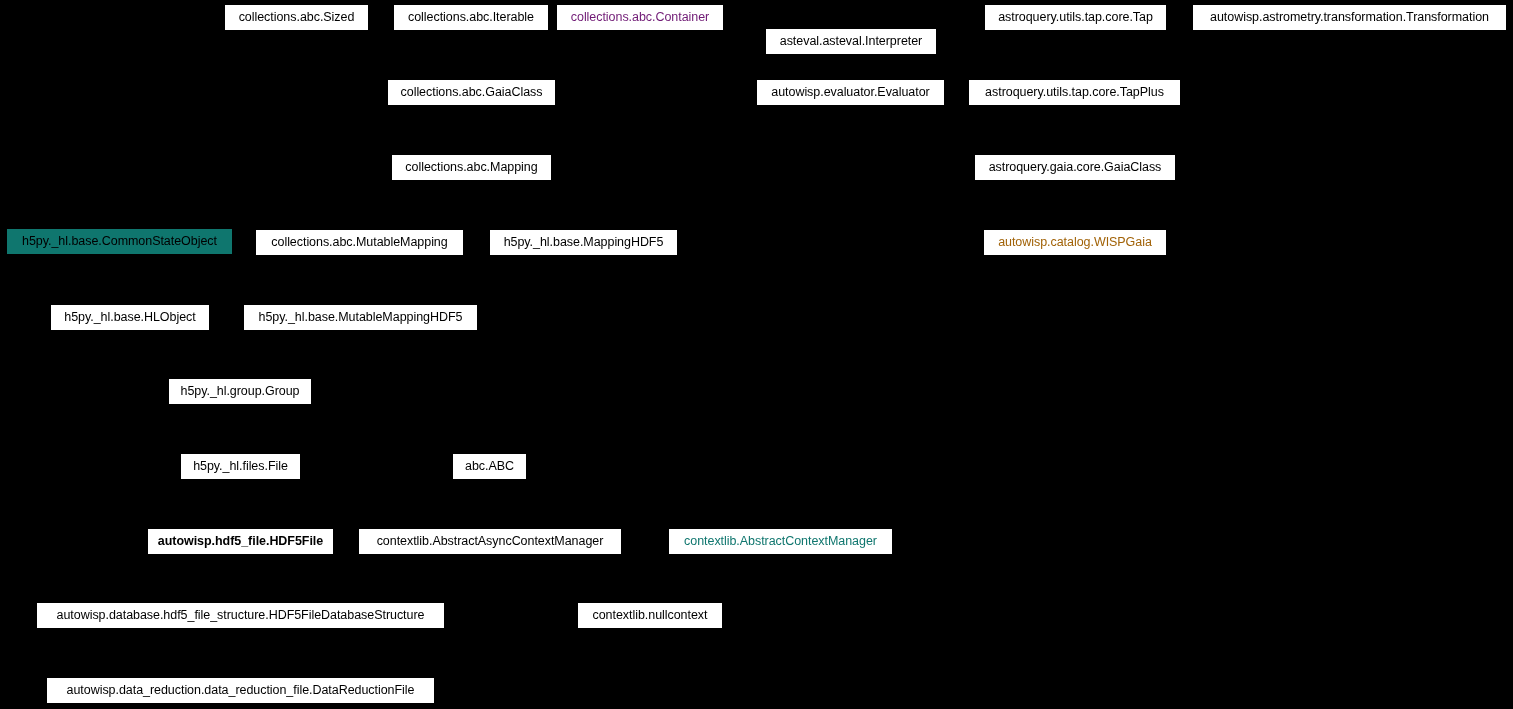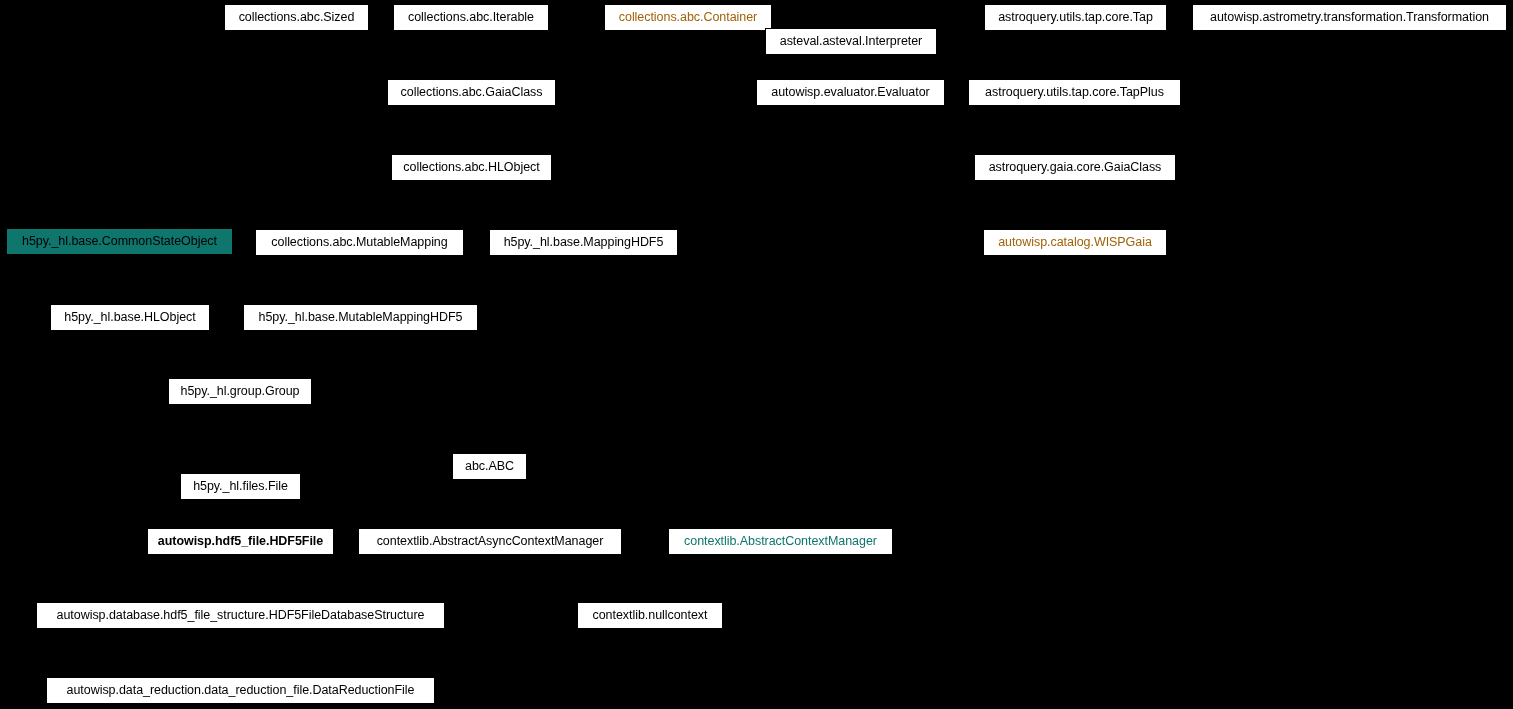--- a/index.html
+++ b/index.html
@@ -47,21 +47,21 @@
 </head>
 <body>
 
 <div id="diagram" style="width: 1513px; height: 709px; background: rgb(0, 0, 0);">
     <div class="node" style="left: 224px; top: 4px; width: 145px; height: 27px; background: rgb(255, 255, 255); border-color: rgb(0, 0, 0); color: rgb(0, 0, 0);">
       <span class="node-label">collections.abc.Sized</span>
     </div>
     <div class="node" style="left: 393px; top: 4px; width: 156px; height: 27px; background: rgb(255, 255, 255); border-color: rgb(0, 0, 0); color: rgb(0, 0, 0);">
       <span class="node-label">collections.abc.Iterable</span>
     </div>
-    <div class="node" style="left: 604px; top: 4px; width: 168px; height: 27px; background: rgb(255, 255, 255); border-color: rgb(0, 0, 0); color: #a16207;">
+    <div class="node" style="left: 556px; top: 4px; width: 168px; height: 27px; background: rgb(255, 255, 255); border-color: rgb(0, 0, 0); color: #701a75;">
       <span class="node-label">collections.abc.Container</span>
     </div>
     <div class="node" style="left: 765px; top: 4px; width: 172px; height: 27px; background: rgb(255, 255, 255); border-color: rgb(0, 0, 0); color: rgb(0, 0, 0); margin-top: 24px;">
       <span class="node-label">asteval.asteval.Interpreter</span>
     </div>
     <div class="node" style="left: 984px; top: 4px; width: 183px; height: 27px; background: rgb(255, 255, 255); border-color: rgb(0, 0, 0); color: rgb(0, 0, 0);">
       <span class="node-label">astroquery.utils.tap.core.Tap</span>
     </div>
     <div class="node" style="left: 1192px; top: 4px; width: 315px; height: 27px; background: rgb(255, 255, 255); border-color: rgb(0, 0, 0); color: rgb(0, 0, 0);">
       <span class="node-label">autowisp.astrometry.transformation.Transformation</span>
@@ -69,21 +69,21 @@
     <div class="node" style="left: 387px; top: 79px; width: 169px; height: 27px; background: rgb(255, 255, 255); border-color: rgb(0, 0, 0); color: rgb(0, 0, 0);">
       <span class="node-label">collections.abc.GaiaClass</span>
     </div>
     <div class="node" style="left: 756px; top: 79px; width: 189px; height: 27px; background: rgb(255, 255, 255); border-color: rgb(0, 0, 0); color: rgb(0, 0, 0);">
       <span class="node-label">autowisp.evaluator.Evaluator</span>
     </div>
     <div class="node" style="left: 968px; top: 79px; width: 213px; height: 27px; background: rgb(255, 255, 255); border-color: rgb(0, 0, 0); color: rgb(0, 0, 0);">
       <span class="node-label">astroquery.utils.tap.core.TapPlus</span>
     </div>
     <div class="node" style="left: 391px; top: 154px; width: 161px; height: 27px; background: rgb(255, 255, 255); border-color: rgb(0, 0, 0); color: rgb(0, 0, 0);">
-      <span class="node-label">collections.abc.HLObject</span>
+      <span class="node-label">collections.abc.Mapping</span>
     </div>
     <div class="node" style="left: 974px; top: 154px; width: 202px; height: 27px; background: rgb(255, 255, 255); border-color: rgb(0, 0, 0); color: rgb(0, 0, 0);">
       <span class="node-label">astroquery.gaia.core.GaiaClass</span>
     </div>
     <div class="node" style="left: 6px; top: 228px; width: 227px; height: 27px; background: #0f766e; border-color: rgb(0, 0, 0); color: rgb(0, 0, 0);">
       <span class="node-label">h5py._hl.base.CommonStateObject</span>
     </div>
     <div class="node" style="left: 255px; top: 229px; width: 209px; height: 27px; background: rgb(255, 255, 255); border-color: rgb(0, 0, 0); color: rgb(0, 0, 0);">
       <span class="node-label">collections.abc.MutableMapping</span>
     </div>
@@ -95,21 +95,21 @@
     </div>
     <div class="node" style="left: 50px; top: 304px; width: 160px; height: 27px; background: rgb(255, 255, 255); border-color: rgb(0, 0, 0); color: rgb(0, 0, 0);">
       <span class="node-label">h5py._hl.base.HLObject</span>
     </div>
     <div class="node" style="left: 243px; top: 304px; width: 235px; height: 27px; background: rgb(255, 255, 255); border-color: rgb(0, 0, 0); color: rgb(0, 0, 0);">
       <span class="node-label">h5py._hl.base.MutableMappingHDF5</span>
     </div>
     <div class="node" style="left: 168px; top: 378px; width: 144px; height: 27px; background: rgb(255, 255, 255); border-color: rgb(0, 0, 0); color: rgb(0, 0, 0);">
       <span class="node-label">h5py._hl.group.Group</span>
     </div>
-    <div class="node" style="left: 180px; top: 453px; width: 121px; height: 27px; background: rgb(255, 255, 255); border-color: rgb(0, 0, 0); color: rgb(0, 0, 0); margin-top: 20px;">
+    <div class="node" style="left: 180px; top: 453px; width: 121px; height: 27px; background: rgb(255, 255, 255); border-color: rgb(0, 0, 0); color: rgb(0, 0, 0);">
       <span class="node-label">h5py._hl.files.File</span>
     </div>
     <div class="node" style="left: 452px; top: 453px; width: 75px; height: 27px; background: rgb(255, 255, 255); border-color: rgb(0, 0, 0); color: rgb(0, 0, 0);">
       <span class="node-label">abc.ABC</span>
     </div>
     <div class="node" style="left: 147px; top: 528px; width: 187px; height: 27px; background: rgb(255, 255, 255); border-color: rgb(0, 0, 0); color: rgb(0, 0, 0); font-weight: bold;">
       <span class="node-label">autowisp.hdf5_file.HDF5File</span>
     </div>
     <div class="node" style="left: 358px; top: 528px; width: 264px; height: 27px; background: rgb(255, 255, 255); border-color: rgb(0, 0, 0); color: rgb(0, 0, 0);">
       <span class="node-label">contextlib.AbstractAsyncContextManager</span>

